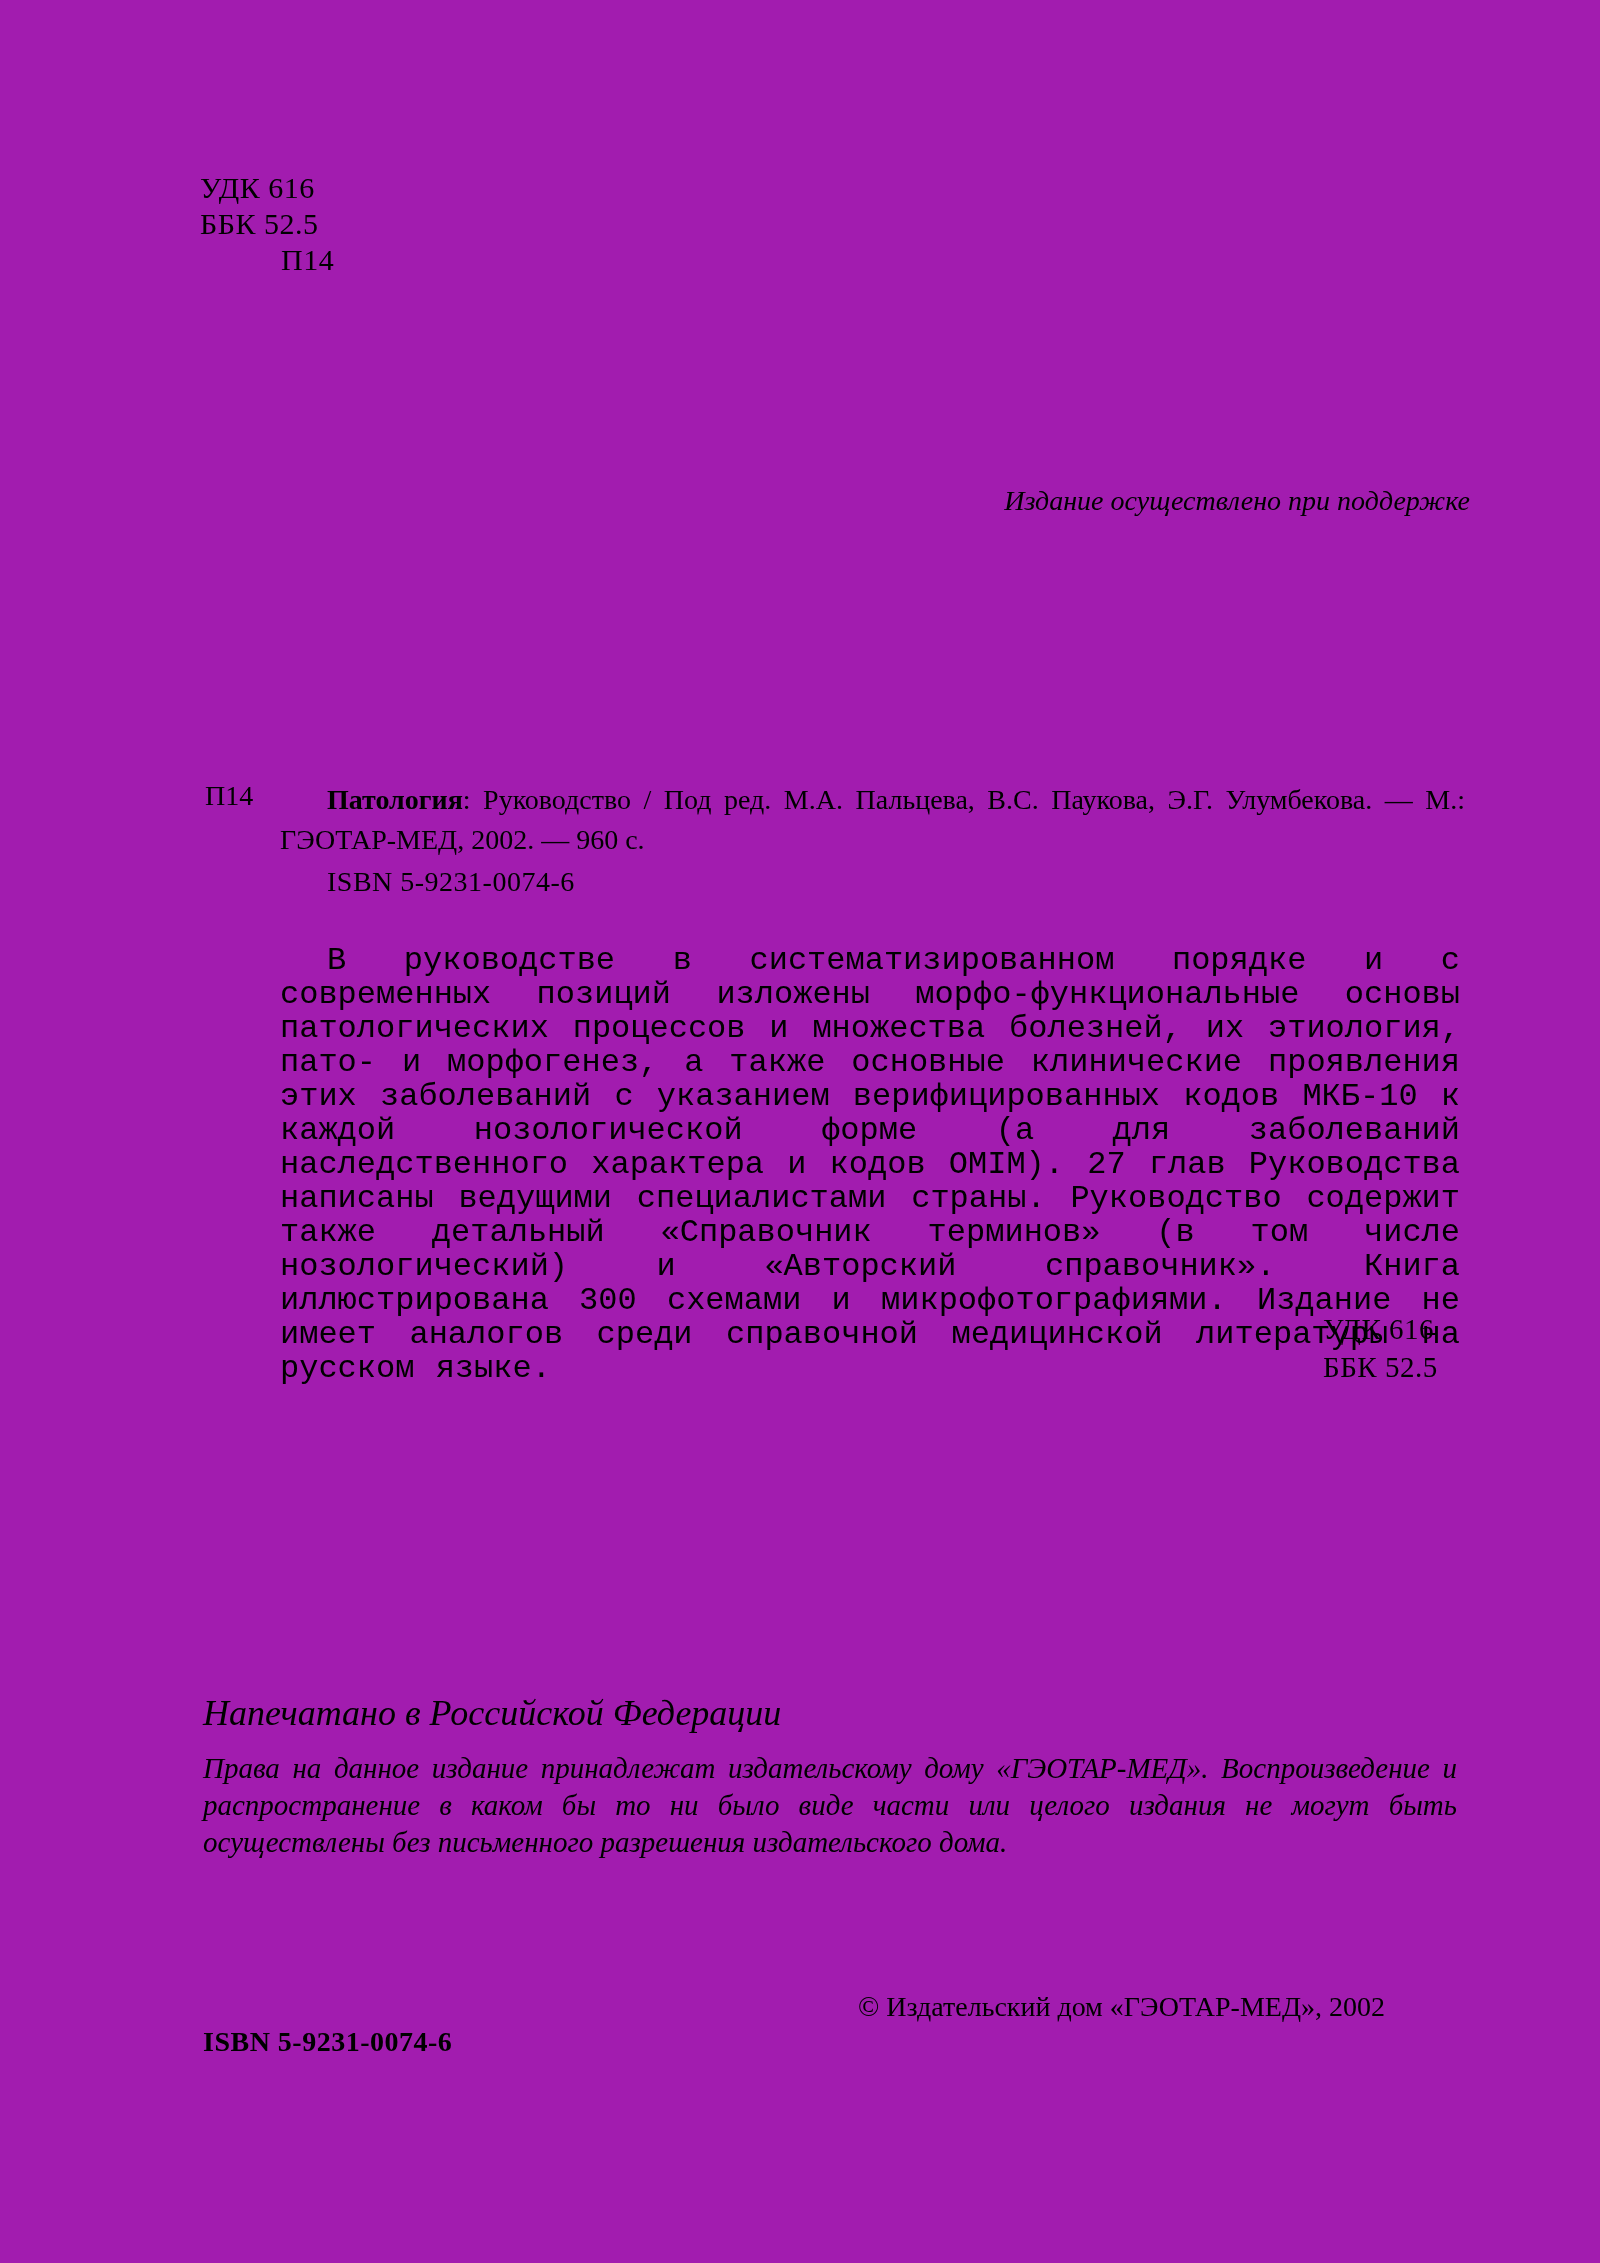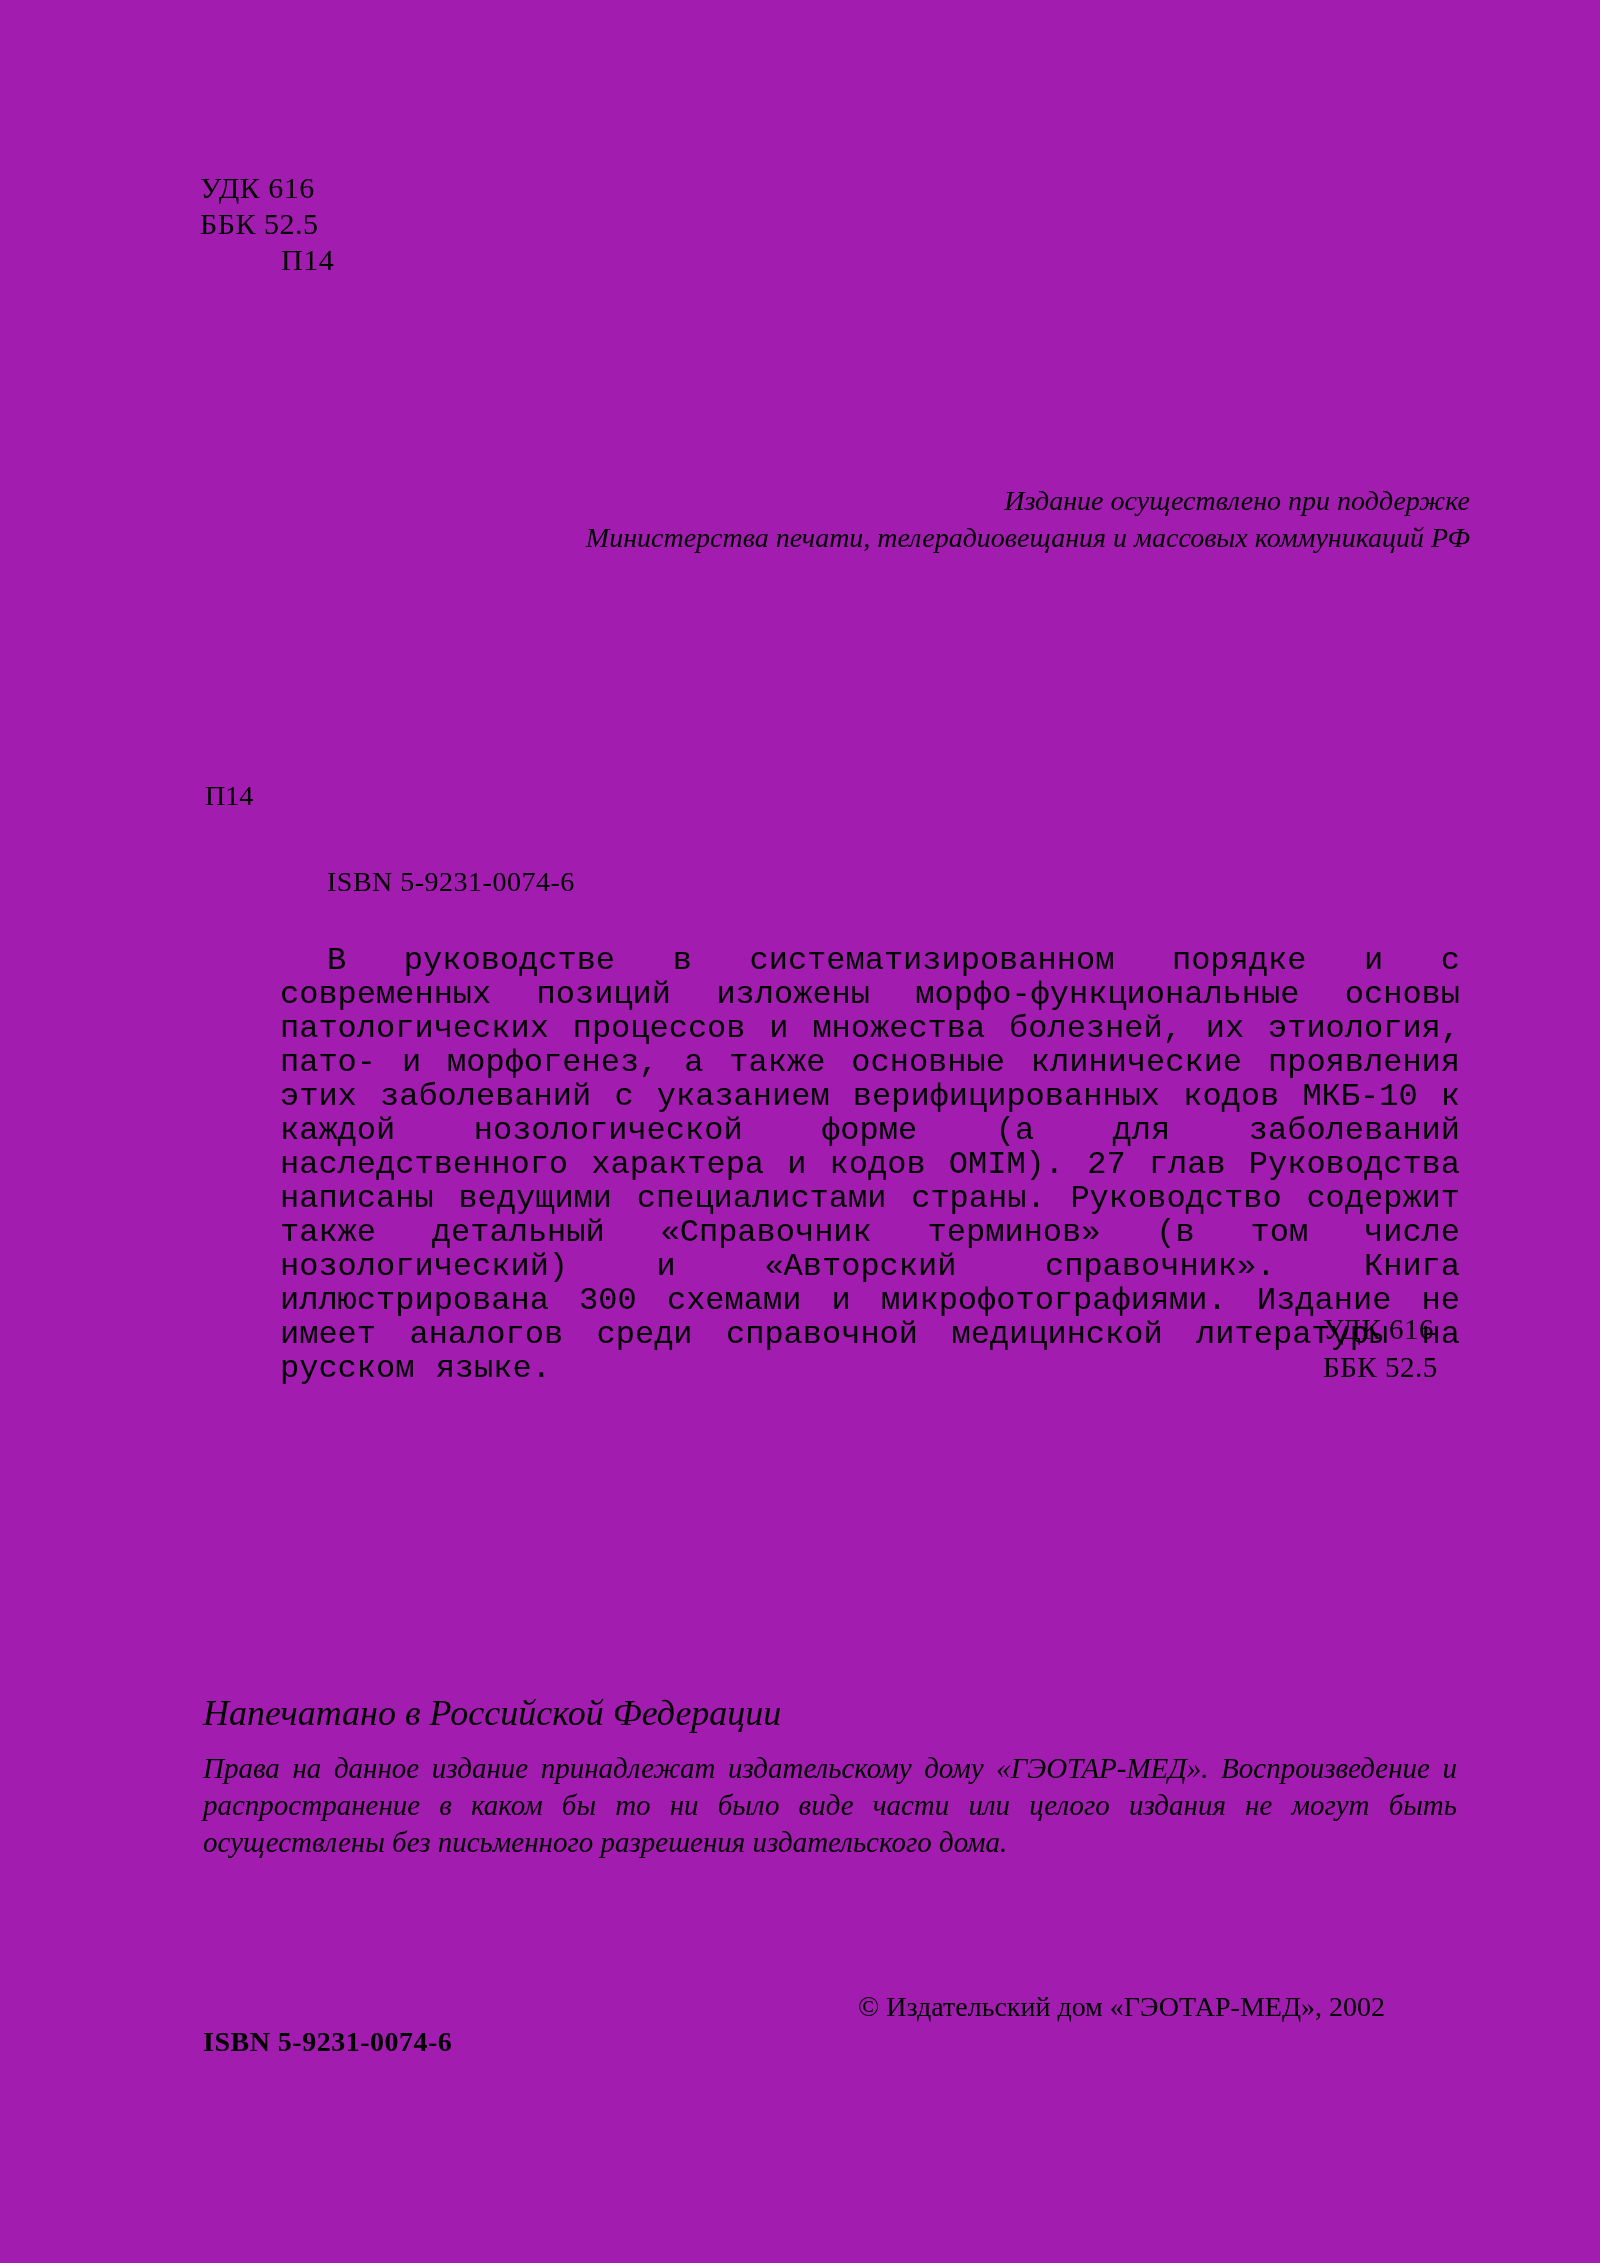--- a/index.html
+++ b/index.html
@@ -133,25 +133,25 @@
 <div class="page">
 
   <div class="top-codes">
     <div>УДК 616</div>
     <div>ББК 52.5</div>
     <div class="sign">П14</div>
   </div>
 
   <div class="support-note">
     <div>Издание осуществлено при поддержке</div>
-    <div>Министерства печати, телерадиовещания и массовых коммуникаций РФ</div>
   </div>
 
   <div class="entry-label">П14</div>
 
+  <p class="entry-text"><b>Патология</b><span>: Руководство / Под ред. М.А. Пальцева, В.С. Паукова, Э.Г. Улумбекова. — М.: ГЭОТАР-МЕД, 2002. — 960 с.</span></p>
 
   <div class="entry-isbn">ISBN 5-9231-0074-6</div>
 
   <div class="annotation">
     <p>В руководстве в систематизированном порядке и с современных позиций изложены морфо-функциональные основы патологических процессов и множества болезней, их этиология, пато- и морфогенез, а также основные клинические проявления этих заболеваний с указанием верифицированных кодов МКБ-10 к каждой нозологической форме (а для заболеваний наследственного характера и кодов OMIM). 27 глав Руководства написаны ведущими специалистами страны. Руководство содержит также детальный «Справочник терминов» (в том числе нозологический) и «Авторский справочник». Книга иллюстрирована 300 схемами и микрофотографиями. Издание не имеет аналогов среди справочной медицинской литературы на русском языке.</p>
   </div>
 
   <div class="mid-codes">
     <div>УДК 616</div>
     <div>ББК 52.5</div>

